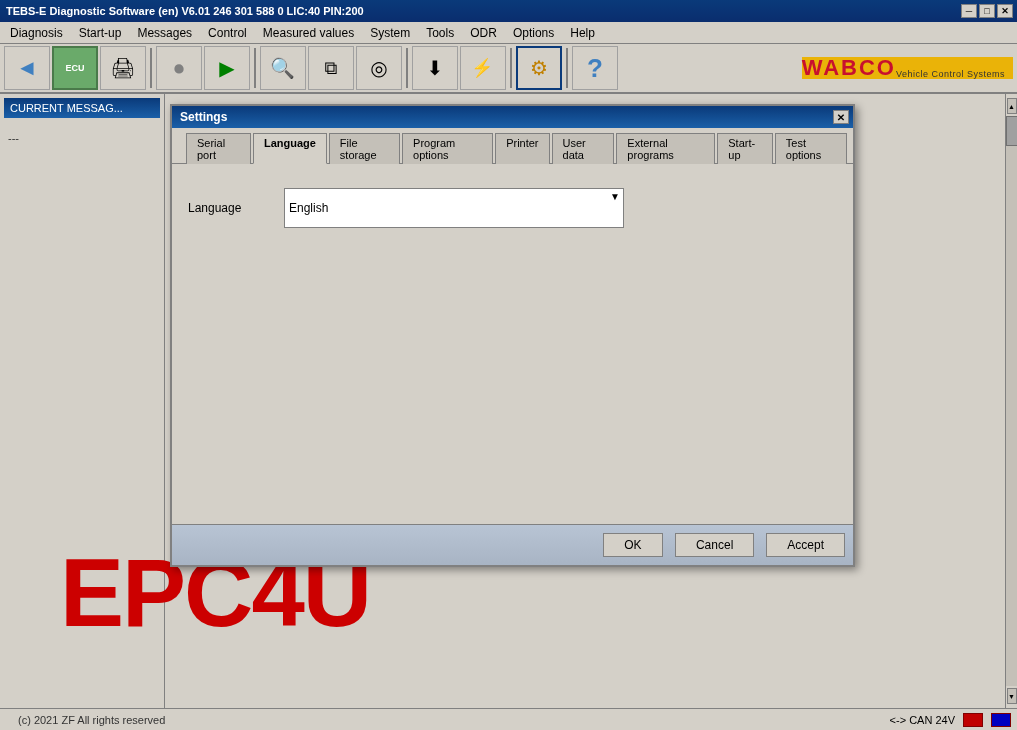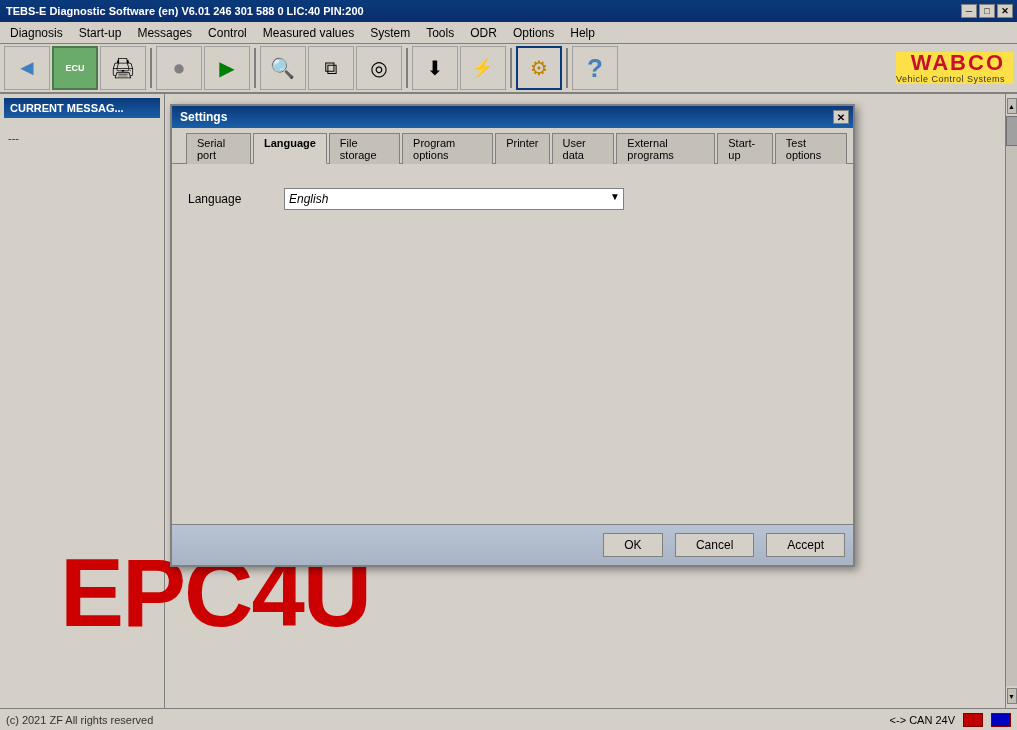--- a/index.html
+++ b/index.html
@@ -83,23 +83,23 @@
       border: 2px solid #0a3a7a;
     }
     .toolbar-separator {
       width: 2px;
       height: 40px;
       background: #808080;
       margin: 0 2px;
     }
     #wabco-logo {
       margin-left: auto;
-      background: #fde047;
-      display: flex;
-      flex-direction: column;
+      background: #eab308;
+      display: flex;
+      flex-direction: row;
       align-items: flex-end;
       padding-right: 8px;
     }
     #wabco-text {
       color: #c8102e;
       font-size: 22px;
       font-weight: 900;
       letter-spacing: 2px;
       line-height: 1;
     }
@@ -122,21 +122,21 @@
       width: 165px;
       background: #d4d0c8;
       border-right: 1px solid #808080;
       padding: 4px;
     }
     #left-panel-header {
       background: linear-gradient(to bottom, #0a3a7a, #1a5fa8);
       color: white;
       padding: 4px 6px;
       font-size: 11px;
-      font-weight: bold;
+      font-weight: normal;
       margin-bottom: 12px;
     }
     .left-panel-row {
       padding: 2px 4px;
       font-size: 11px;
       color: #333;
     }
 
     
     #right-panel {
@@ -226,30 +226,29 @@
       align-items: center;
       gap: 16px;
       margin-top: 8px;
     }
     #language-label {
       font-size: 12px;
       width: 80px;
     }
     #language-select {
       width: 340px;
-      height: 22px;
+      height: 40px;
       background: white;
       border: 1px solid #808080;
       font-size: 12px;
       padding: 0 4px;
       appearance: none;
       -webkit-appearance: none;
       cursor: pointer;
       position: relative;
-      font-style: italic;
     }
     #language-select-wrapper {
       position: relative;
       display: inline-block;
     }
     #language-select-wrapper::after {
       content: '▼';
       position: absolute;
       right: 4px;
       top: 3px;
@@ -297,21 +296,21 @@
       right: 0;
       height: 22px;
       background: #d4d0c8;
       border-top: 1px solid #808080;
       display: flex;
       align-items: center;
       justify-content: space-between;
       padding: 0 6px;
       font-size: 11px;
     }
-    #status-left { color: #333; }
+    #status-left { color: #333; margin-left: 12px; }
     #status-center { flex: 1; }
     #status-right {
       display: flex;
       align-items: center;
       gap: 8px;
       margin-left: 6px;
     }
     .status-indicator {
       width: 20px;
       height: 14px;

